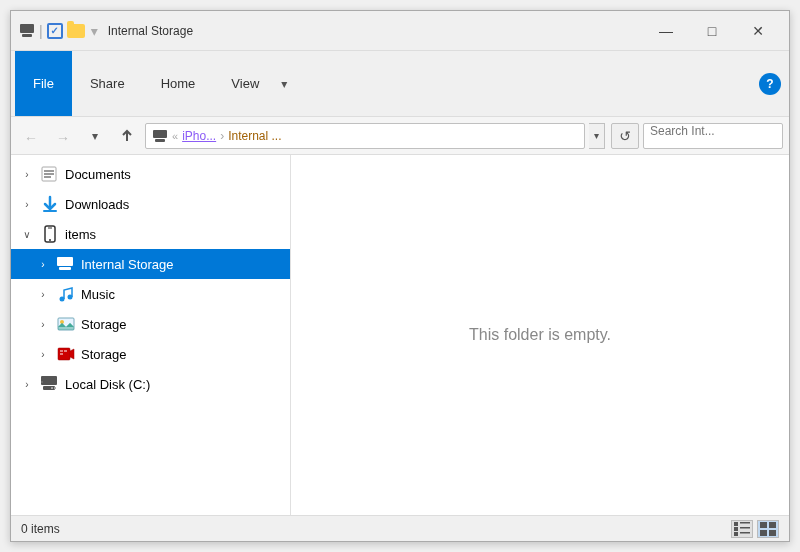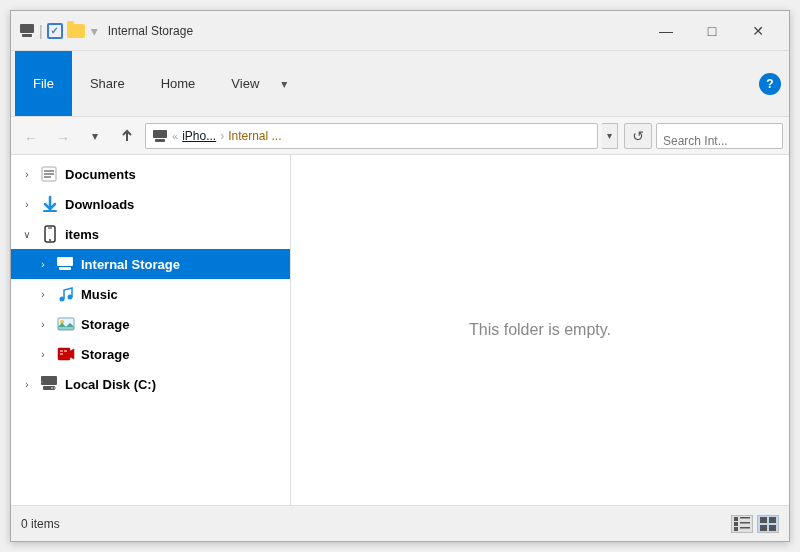--- a/index.html
+++ b/index.html
@@ -195,26 +195,26 @@
       align-items: center;
       justify-content: center;
       cursor: pointer;
       color: #555;
       border: 1px solid #c0c0c0;
       background: #f0f0f0;
       margin-left: 2px;
       border-radius: 2px;
     }
     .search-box {
-      width: 127px;
+      width: 140px;
       height: 26px;
       border: 1px solid #c0c0c0;
       background: #fff;
       display: flex;
-      align-items: flex-end;
+      align-items: flex-start;
       padding: 0 6px;
       gap: 4px;
       border-radius: 2px;
     }
     .search-input {
       flex: 1;
       border: none;
       outline: none;
       font-size: 12px;
       background: transparent;
@@ -280,36 +280,35 @@
       width: 20px;
       height: 16px;
       margin: 0 5px;
       display: flex;
       align-items: center;
       justify-content: center;
       flex-shrink: 0;
     }
     .item-label {
       font-size: 13px;
-      font-weight: bold;
     }
     .tree-item.level-1 { padding-left: 24px; }
     
     .content-area {
       flex: 1;
       display: flex;
       align-items: center;
       justify-content: center;
       background: #fff;
       color: #666;
       font-size: 14px;
     }
     
     .status-bar {
-      height: 36px;
+      height: 26px;
       background: #f0f0f0;
       border-top: 1px solid #ddd;
       display: flex;
       align-items: center;
       padding: 0 10px;
       font-size: 12px;
       color: #333;
     }
     .status-right {
       margin-left: auto;
@@ -380,21 +379,21 @@
         <polyline points="3,6 7,2 11,6" stroke="#555" stroke-width="2" fill="none"></polyline>
       </svg>
     </div>
     <div class="address-path">
 
       <svg width="16" height="12" viewBox="0 0 16 12" style="flex-shrink:0;">
         <rect x="1" y="0" width="14" height="8" rx="1" fill="#555"></rect>
         <rect x="3" y="9" width="10" height="3" rx="1" fill="#555"></rect>
       </svg>
       <span style="color:#aaa;font-size:11px;">«</span>
-      <span style="color:#0f172a;text-decoration:underline;">iPhо...</span>
+      <span style="color:#8b5cf6;text-decoration:underline;">iPhо...</span>
       <span style="color:#aaa;">›</span>
       <span style="color:#a16207;">Internal ...</span>
     </div>
     <div class="address-dropdown">▾</div>
     <div class="refresh-btn" style="font-size:14px;">↺</div>
     <div class="search-box">
       <input class="search-input" type="text" placeholder="Search Int..." style="">
 
     </div>
   </div>

